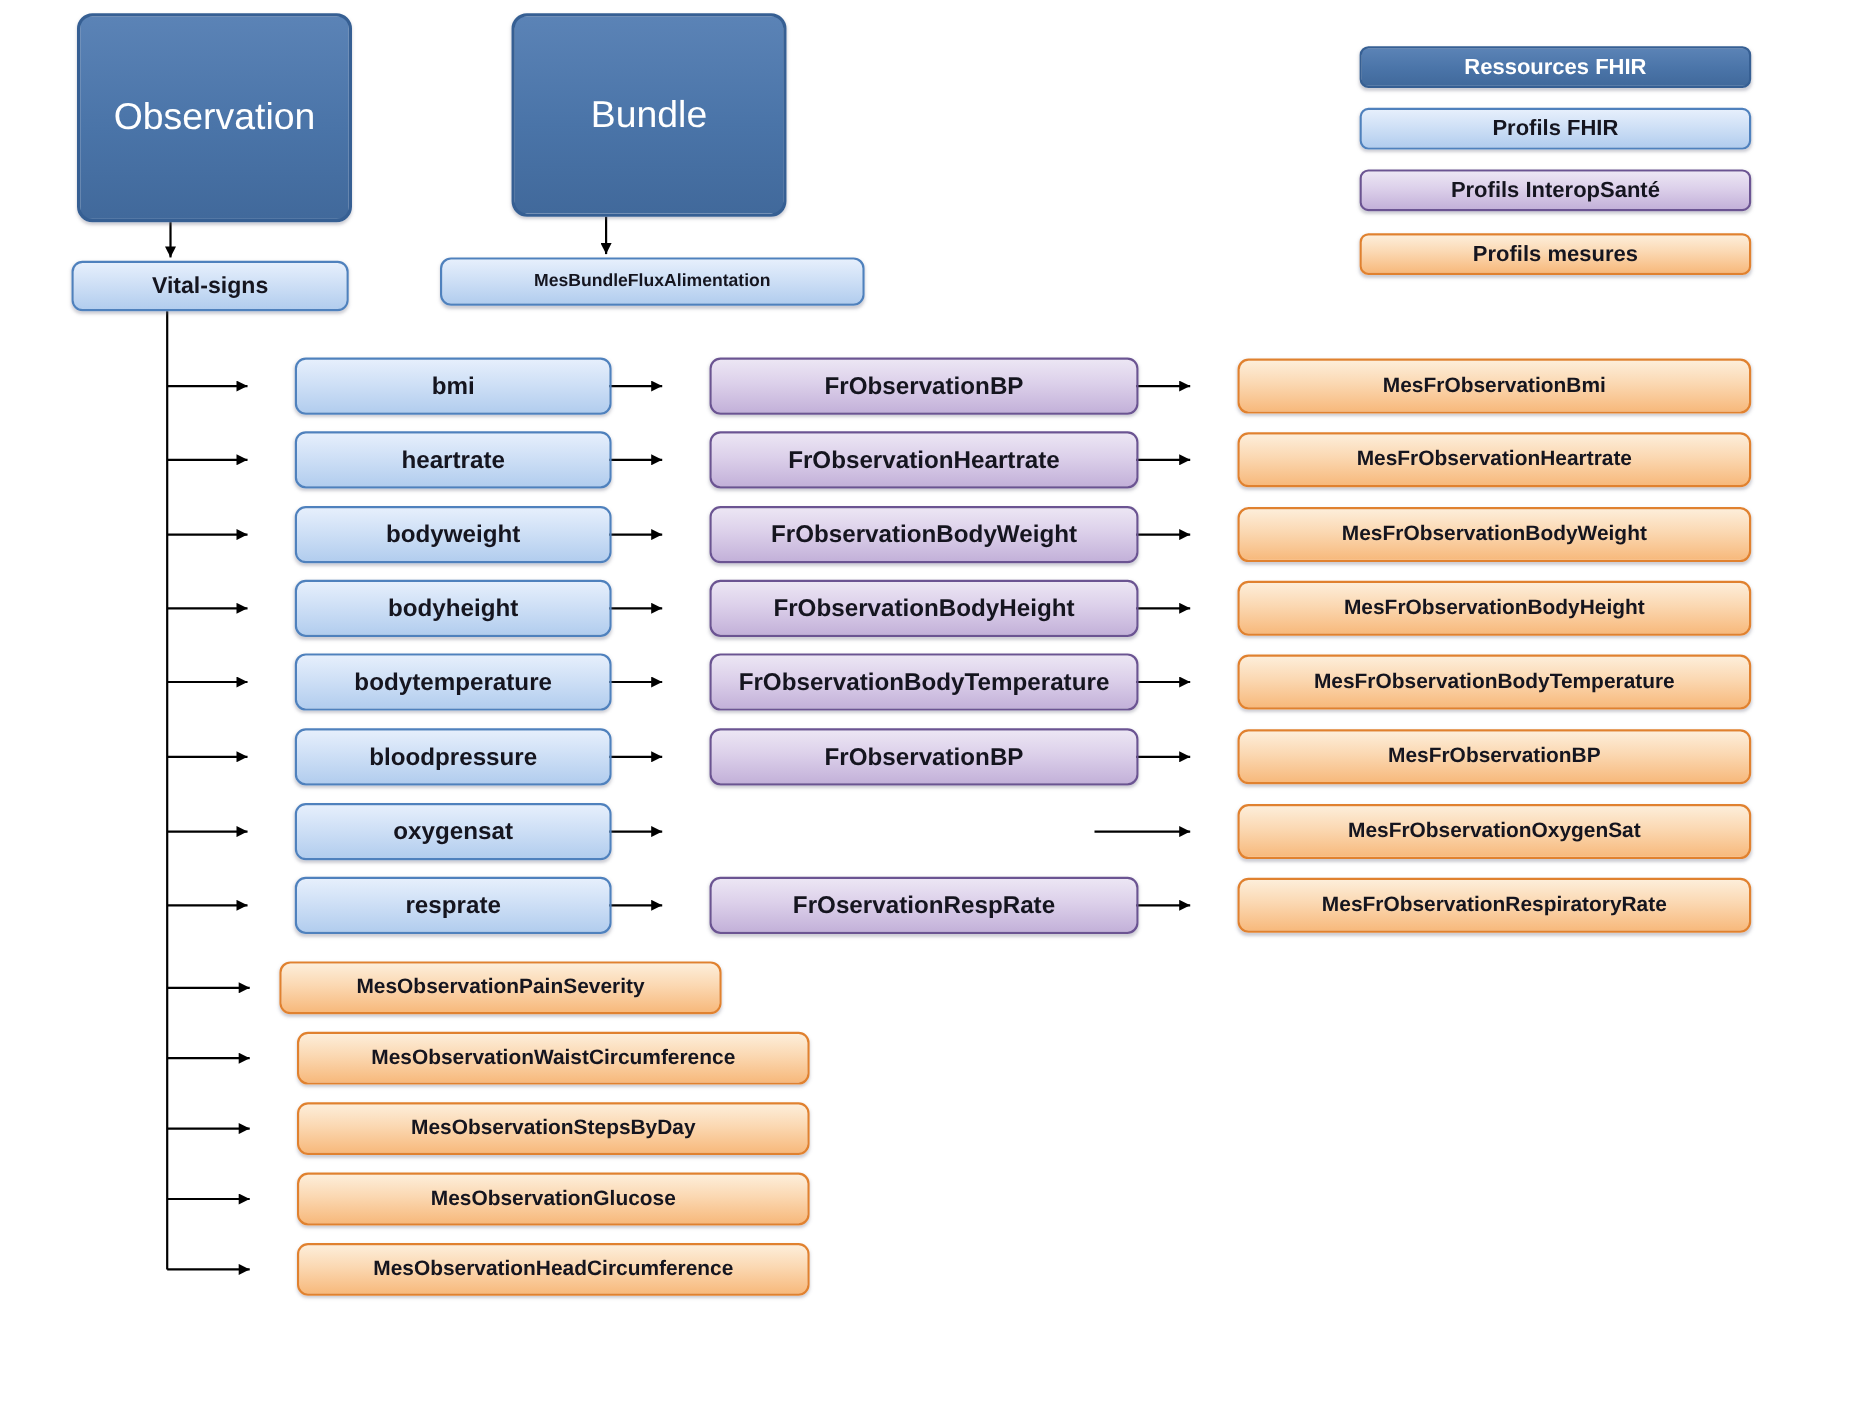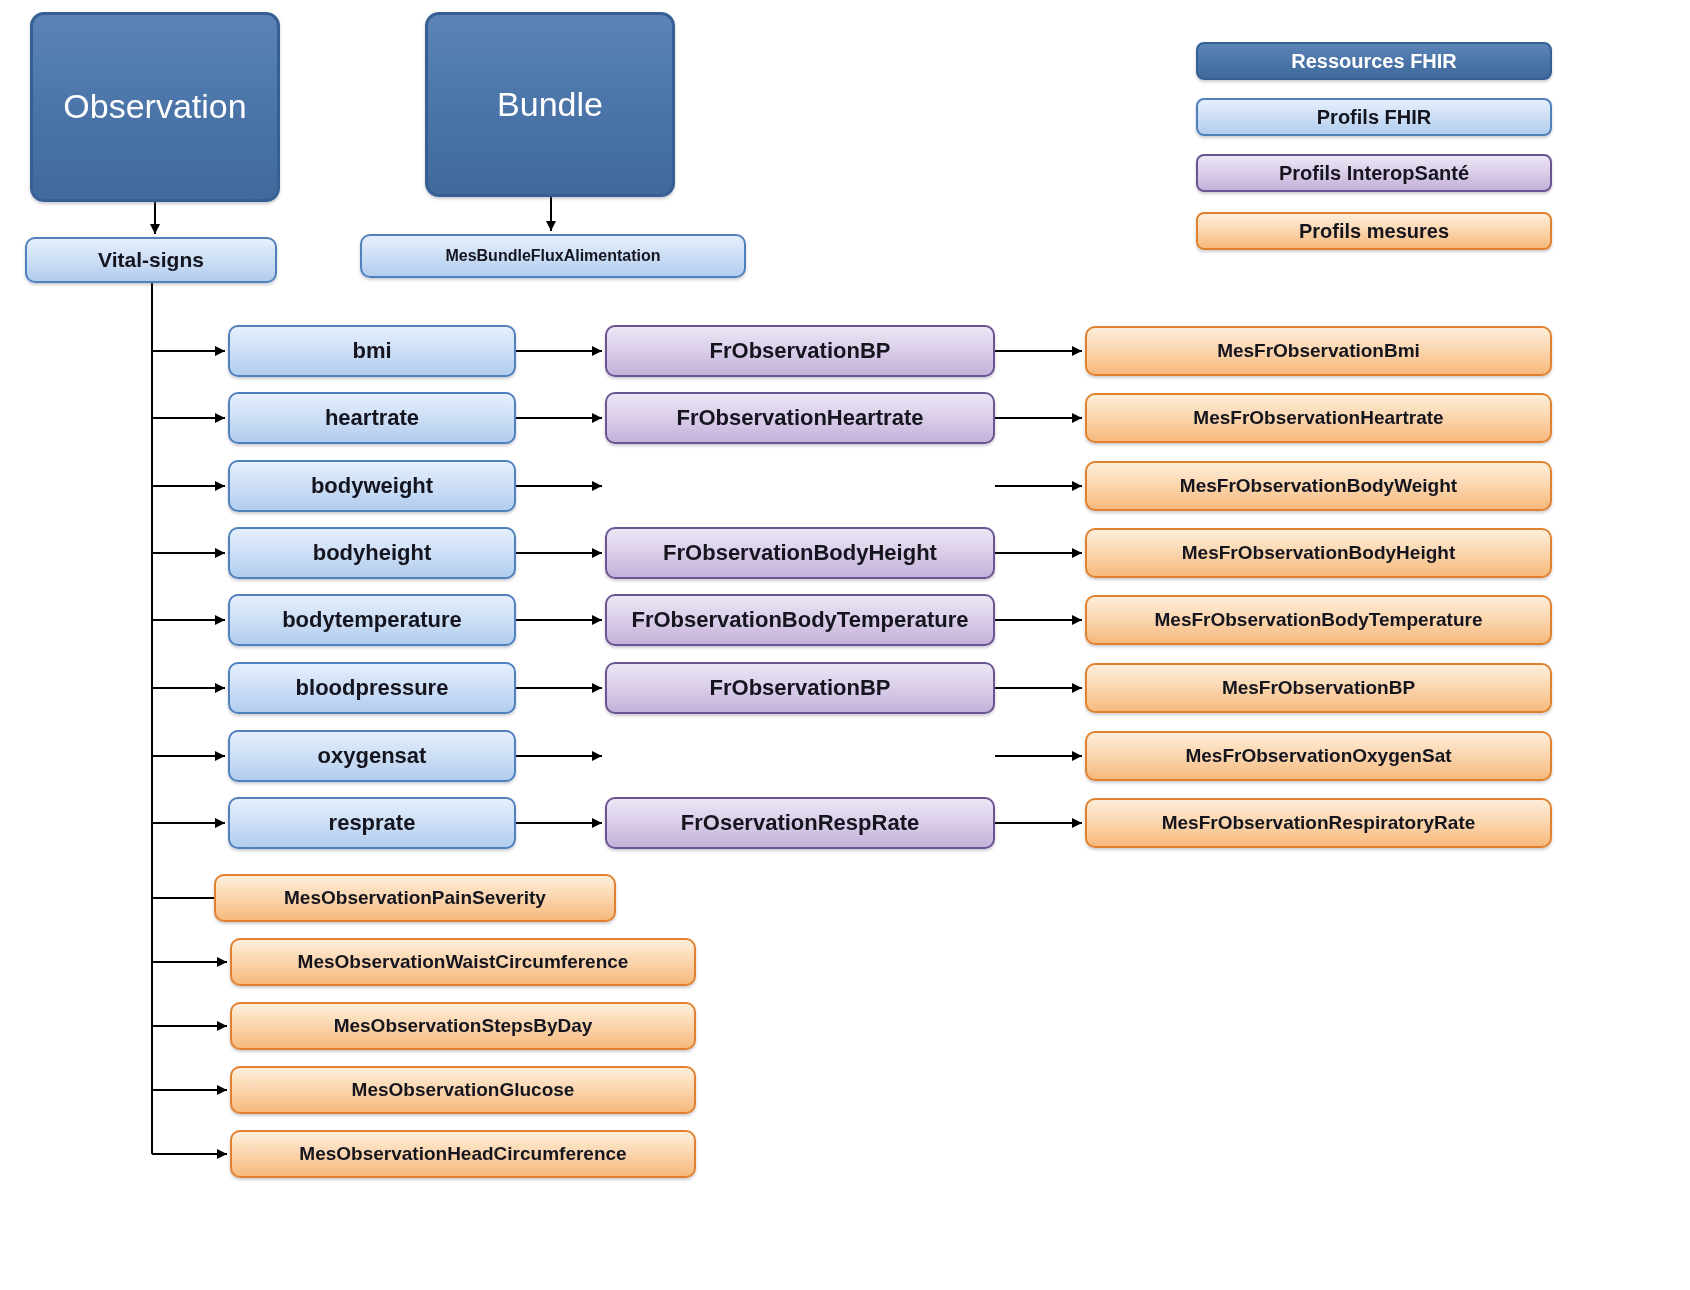--- a/index.html
+++ b/index.html
@@ -7,20 +7,21 @@
   body { font-family:"Liberation Sans", sans-serif; }
   .canvas { position:relative; width:1690px; height:1290px; background:#ffffff; overflow:hidden; }
   .wires { position:absolute; left:0; top:0; z-index:0; }
   .box {
     position:absolute; z-index:1;
     display:flex; align-items:center; justify-content:center;
     text-align:center; font-weight:bold; color:#15151f;
     border-radius:10px;
     box-shadow:0 2px 3px rgba(110,110,130,.35);
     line-height:1.1;
+    margin-left:40px;
   }
   .dark {
     background:linear-gradient(180deg,#5b83b6 0%,#4a74a8 55%,#41699b 100%);
     border:2px solid #365f93; color:#ffffff;
   }
   .big {
     border-radius:14px; font-size:34px; font-weight:400; border-width:3px;
   }
   .blue {
     background:linear-gradient(180deg,#e6effc 0%,#cfe0f6 45%,#b2cdee 100%);
@@ -113,20 +114,21 @@
 
   <div class="box blue" style="left:228px;top:325px;width:288px;height:52px">bmi</div>
   <div class="box purple" style="left:605px;top:325px;width:390px;height:52px">FrObservationBP</div>
   <div class="box orange" style="left:1085px;top:326px;width:467px;height:50px">MesFrObservationBmi</div>
 
   <div class="box blue" style="left:228px;top:392px;width:288px;height:52px">heartrate</div>
   <div class="box purple" style="left:605px;top:392px;width:390px;height:52px">FrObservationHeartrate</div>
   <div class="box orange" style="left:1085px;top:393px;width:467px;height:50px">MesFrObservationHeartrate</div>
 
   <div class="box blue" style="left:228px;top:460px;width:288px;height:52px">bodyweight</div>
+  <div class="box purple" style="left:605px;top:460px;width:390px;height:52px">FrObservationBodyWeight</div>
   <div class="box orange" style="left:1085px;top:461px;width:467px;height:50px">MesFrObservationBodyWeight</div>
 
   <div class="box blue" style="left:228px;top:527px;width:288px;height:52px">bodyheight</div>
   <div class="box purple" style="left:605px;top:527px;width:390px;height:52px">FrObservationBodyHeight</div>
   <div class="box orange" style="left:1085px;top:528px;width:467px;height:50px">MesFrObservationBodyHeight</div>
 
   <div class="box blue" style="left:228px;top:594px;width:288px;height:52px">bodytemperature</div>
   <div class="box purple" style="left:605px;top:594px;width:390px;height:52px">FrObservationBodyTemperature</div>
   <div class="box orange" style="left:1085px;top:595px;width:467px;height:50px">MesFrObservationBodyTemperature</div>
 

